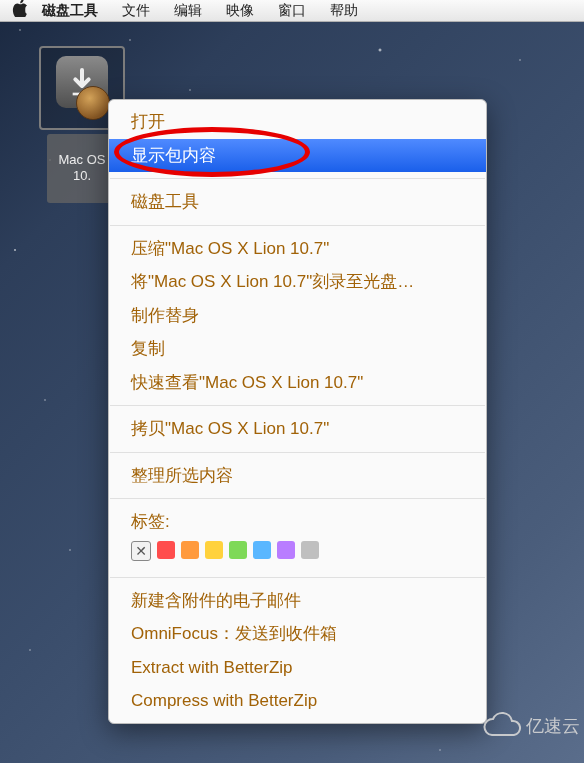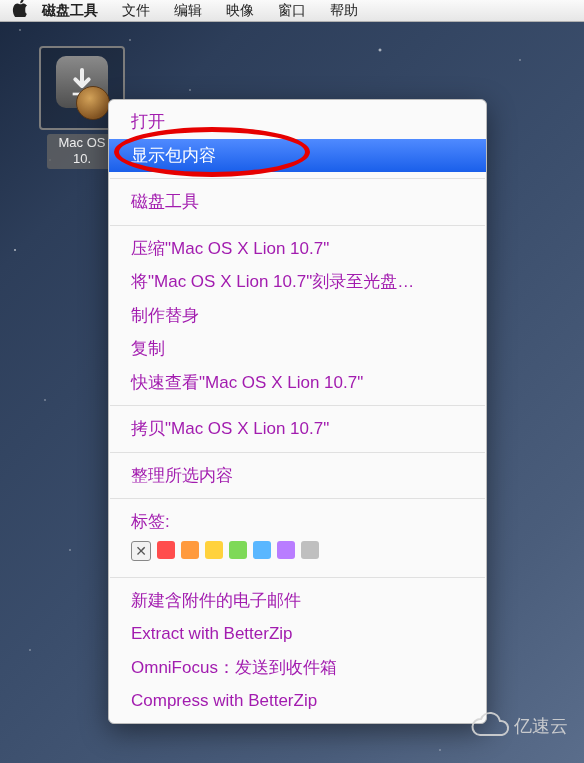--- a/index.html
+++ b/index.html
@@ -93,41 +93,41 @@
       position:absolute; bottom:0; right:4px;
       border: 1px solid #5c3815;
     }
     .icon-label {
       margin-top: 4px;
       background: rgba(100,100,100,0.78);
       color: #eee;
       font-size: 13px;
       text-align: center;
       border-radius: 3px;
-      padding: 1px 3px;
+      padding: 18px 3px;
       line-height: 1.25;
       width: 70px;
     }
     
     .context-menu {
       position: absolute;
       top: 99px;
       left: 108px;
       width: 379px;
       background: #fafafa;
       border: 1px solid #bcbcbc;
       border-radius: 6px;
       box-shadow: 0 8px 28px rgba(0,0,0,0.45);
       padding: 5px 0;
       z-index: 3;
     }
     .cm-item {
       padding: 4px 22px;
       font-size: 17px;
-      color: #a21caf;
+      color: #a16207;
       white-space: nowrap;
       line-height: 1.5;
     }
     .cm-item.highlighted {
       background: linear-gradient(#4f8aff, #1a5fea);
       color: #fff;
     }
     .cm-sep {
       height: 1px;
       background: #e0e0e0;
@@ -156,21 +156,21 @@
       height: 50px;
       border: 5px solid #e60000;
       border-radius: 50%/50%;
       z-index: 4;
       pointer-events: none;
     }
     
     .watermark {
       position: absolute;
       bottom: 22px;
-      right: 16px;
+      right: 4px;
       color: #d5d5d5;
       font-size: 18px;
       display: flex;
       align-items: center;
       gap: 0;
       z-index: 5;
       opacity: 0.9;
     }
   </style>
 </head>
@@ -230,22 +230,22 @@
     <div class="tag-swatch" style="background:#ff4d4d"></div>
     <div class="tag-swatch" style="background:#ff9a3d"></div>
     <div class="tag-swatch" style="background:#ffd23d"></div>
     <div class="tag-swatch" style="background:#7ed957"></div>
     <div class="tag-swatch" style="background:#5ab7ff"></div>
     <div class="tag-swatch" style="background:#b97dff"></div>
     <div class="tag-swatch" style="background:#bfbfbf"></div>
   </div>
   <div class="cm-sep"></div>
   <div class="cm-item">新建含附件的电子邮件</div>
+  <div class="cm-item">OmniFocus：发送到收件箱</div>
   <div class="cm-item">Extract with BetterZip</div>
-  <div class="cm-item">OmniFocus：发送到收件箱</div>
   <div class="cm-item">Compress with BetterZip</div>
 </div>
 
 <div class="annotation-circle"></div>
 
 <div class="watermark">
   <svg width="46" height="30" viewBox="0 0 46 30">
     <path d="M12 24 a8 8 0 0 1 1-16 a10 10 0 0 1 19 2 a7 7 0 0 1 2 14 H12z" fill="none" stroke="#d5d5d5" stroke-width="2"></path>
   </svg>
   <span>亿速云</span>

